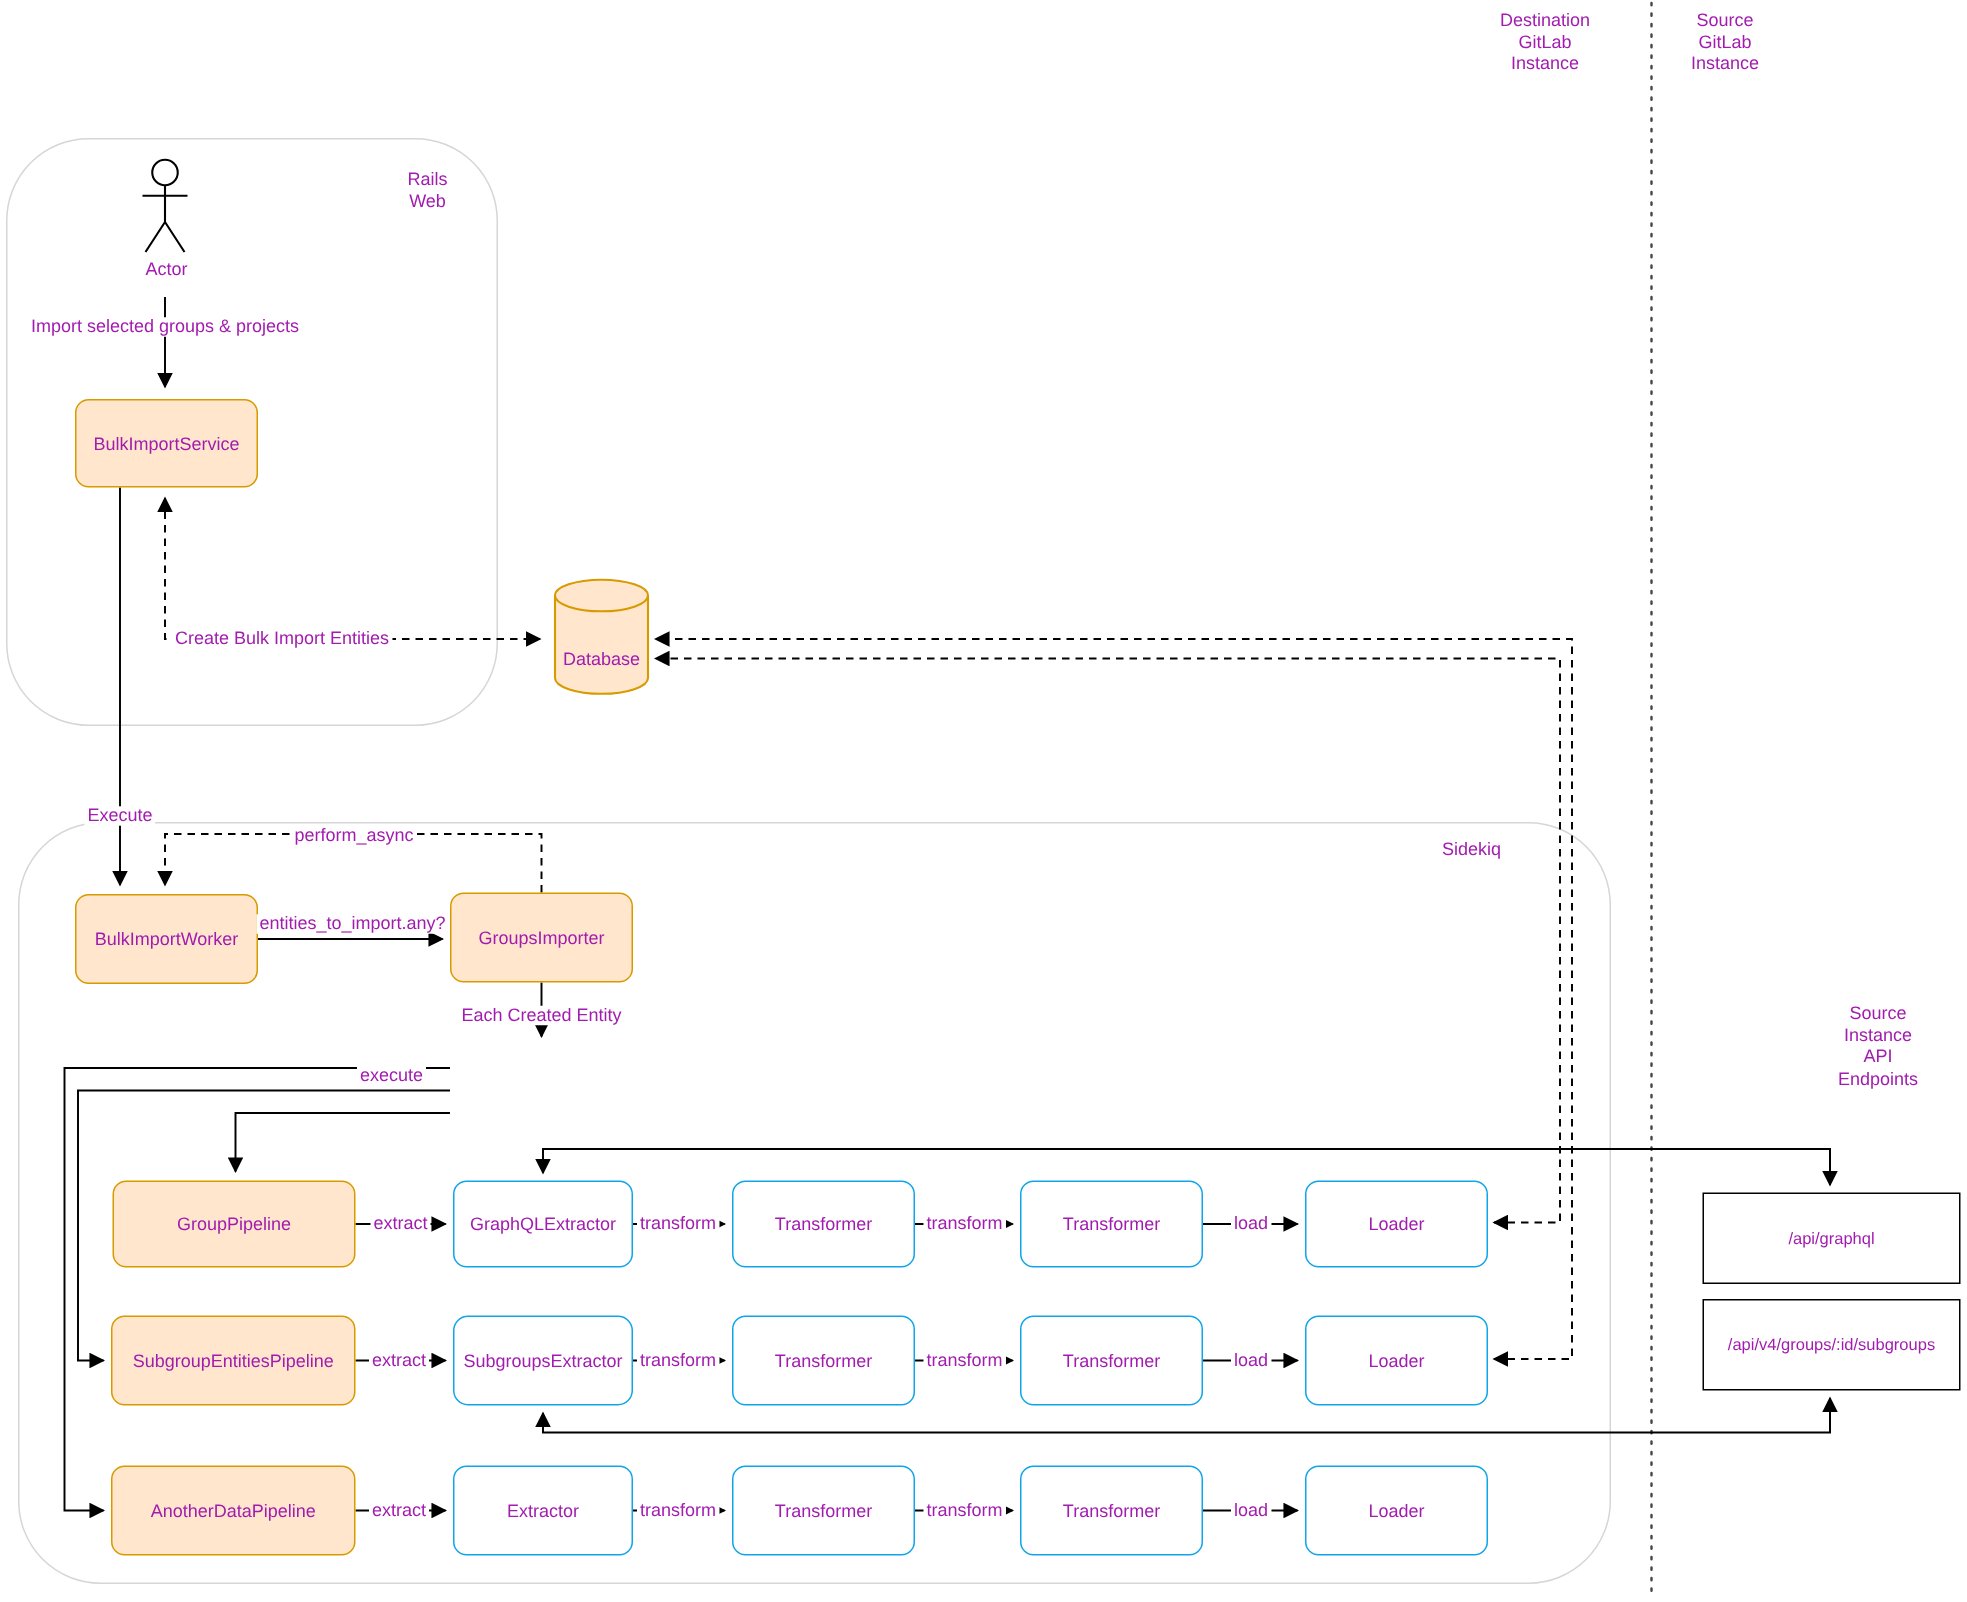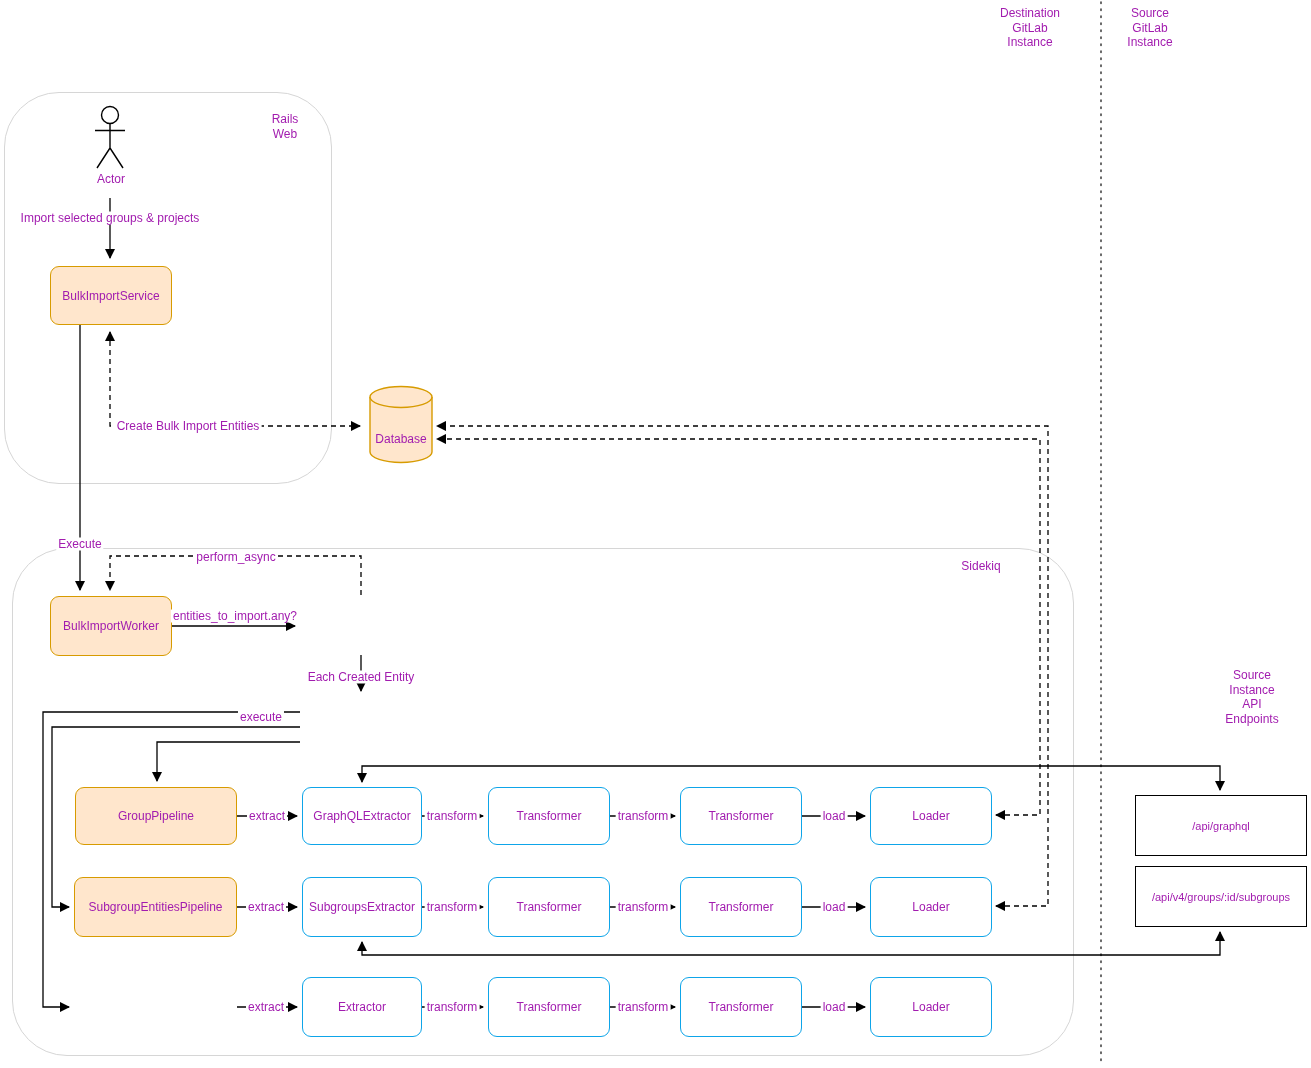--- a/index.html
+++ b/index.html
@@ -103,29 +103,31 @@
 Instance</div>
   <div class="mlabel" style="left:285px;top:112px;">Rails
 Web</div>
   <div class="mlabel" style="left:981px;top:559px;">Sidekiq</div>
   <div class="mlabel" style="left:1220px;top:668px;margin-left:32px;">Source Instance API Endpoints</div>
   <div class="dblabel" style="left:111px;top:179px;">Actor</div>
   <div class="dblabel" style="left:401px;top:439px;">Database</div>
 
   <div class="node orange" style="left:50px;top:266px;width:122px;height:59px;">BulkImportService</div>
   <div class="node orange" style="left:50px;top:596px;width:122px;height:60px;">BulkImportWorker</div>
+  <div class="node orange" style="left:300px;top:595px;width:122px;height:60px;">GroupsImporter</div>
   <div class="node orange" style="left:75px;top:787px;width:162px;height:58px;">GroupPipeline</div>
   <div class="node orange" style="left:74px;top:877px;width:163px;height:60px;">SubgroupEntitiesPipeline</div>
+  <div class="node orange" style="left:74px;top:977px;width:163px;height:60px;">AnotherDataPipeline</div>
 
   <div class="node" style="left:302px;top:787px;width:120px;height:58px;">GraphQLExtractor</div>
   <div class="node" style="left:488px;top:787px;width:122px;height:58px;">Transformer</div>
   <div class="node" style="left:680px;top:787px;width:122px;height:58px;">Transformer</div>
   <div class="node" style="left:870px;top:787px;width:122px;height:58px;">Loader</div>
 
-  <div class="node" style="left:302px;top:877px;width:120px;height:60px;">SubgroupsExtractor</div>
+  <div class="node" style="left:302px;top:877px;width:120px;height:60px;border-radius:10px;">SubgroupsExtractor</div>
   <div class="node" style="left:488px;top:877px;width:122px;height:60px;">Transformer</div>
   <div class="node" style="left:680px;top:877px;width:122px;height:60px;">Transformer</div>
   <div class="node" style="left:870px;top:877px;width:122px;height:60px;">Loader</div>
 
   <div class="node" style="left:302px;top:977px;width:120px;height:60px;">Extractor</div>
   <div class="node" style="left:488px;top:977px;width:122px;height:60px;">Transformer</div>
   <div class="node" style="left:680px;top:977px;width:122px;height:60px;">Transformer</div>
   <div class="node" style="left:870px;top:977px;width:122px;height:60px;">Loader</div>
 
   <div class="endpoint" style="left:1135px;top:795px;width:172px;height:61px;">/api/graphql</div>

